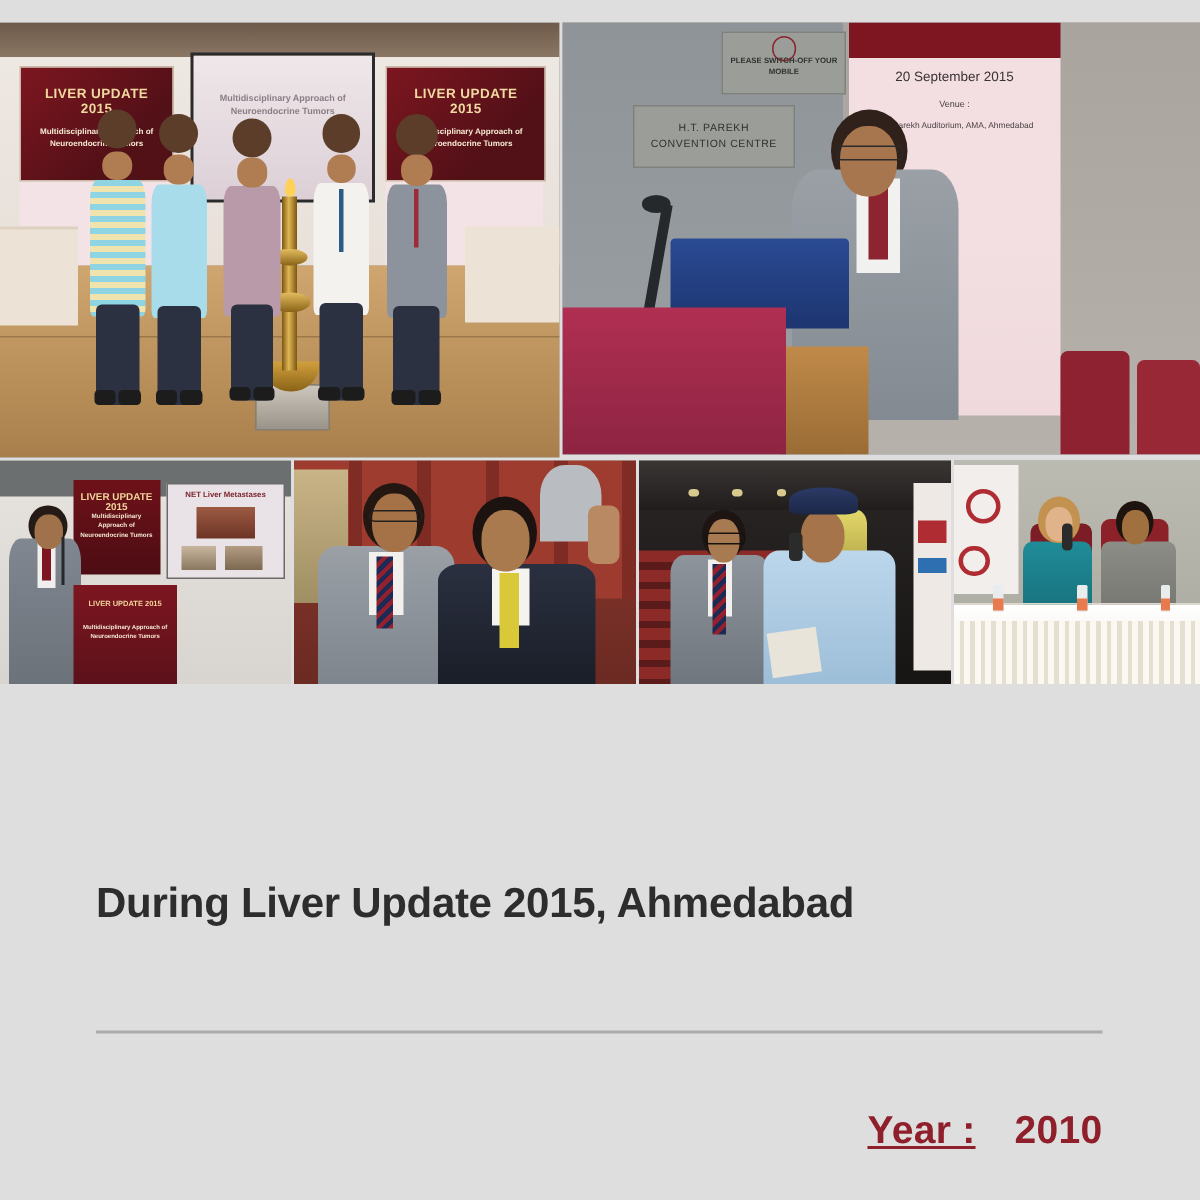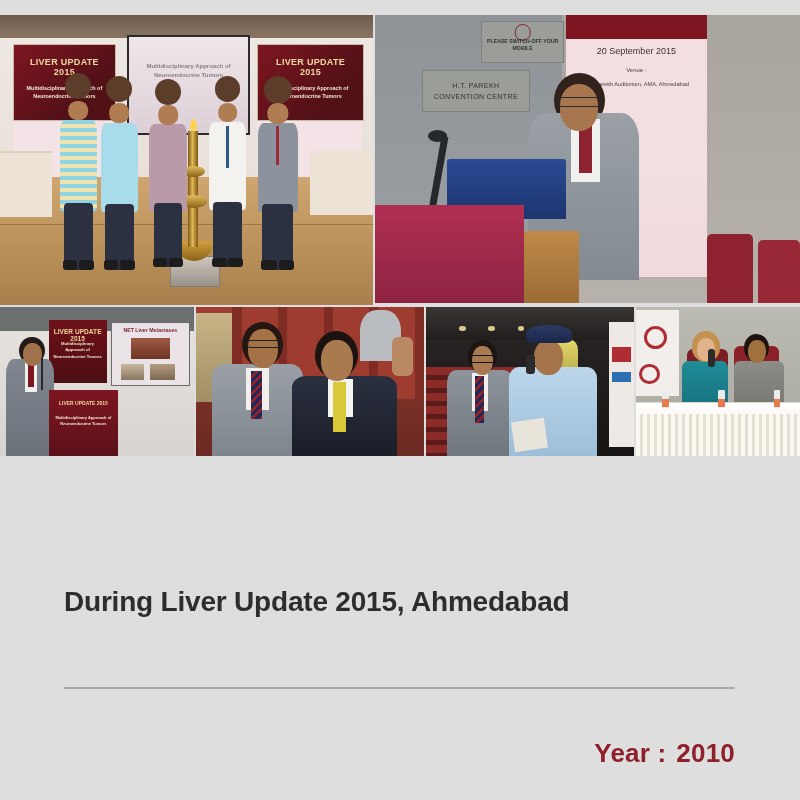--- a/index.html
+++ b/index.html
@@ -286,21 +286,21 @@
     position: absolute;
     left: 64px;
     top: 738px;
     width: 671px;
     text-align: right;
     font-size: 26px;
     font-weight: bold;
     color: #8e1f2b;
     letter-spacing: 0.2px;
   }
-  .year-line .year-label { margin-right: 4px; }
+  .year-line .year-label { margin-right: 20px; text-decoration: underline; }
   .year-line .year-value { margin-left: 6px; }
 </style>
 </head>
 <body style="background: rgb(222, 222, 222);">
 
 <div class="page" style="background: rgb(222, 222, 222);">
 
   <div class="collage">
 
     <div class="photo" id="photo-lamp">

